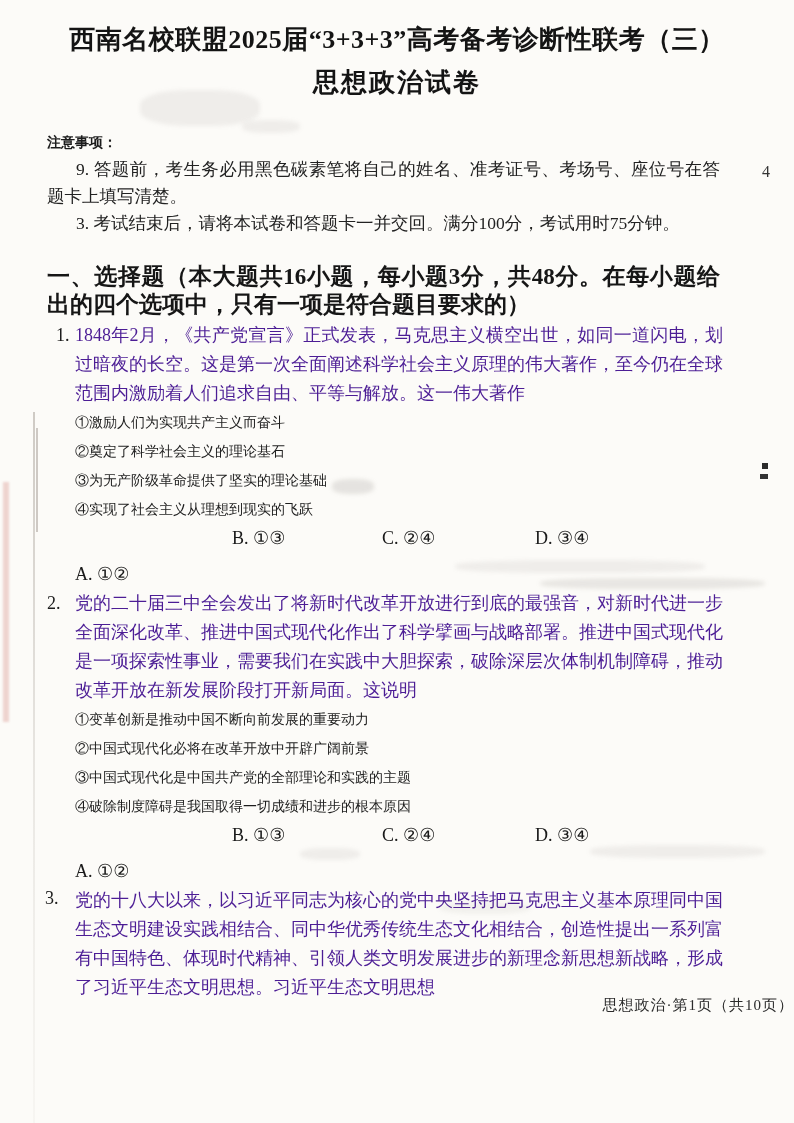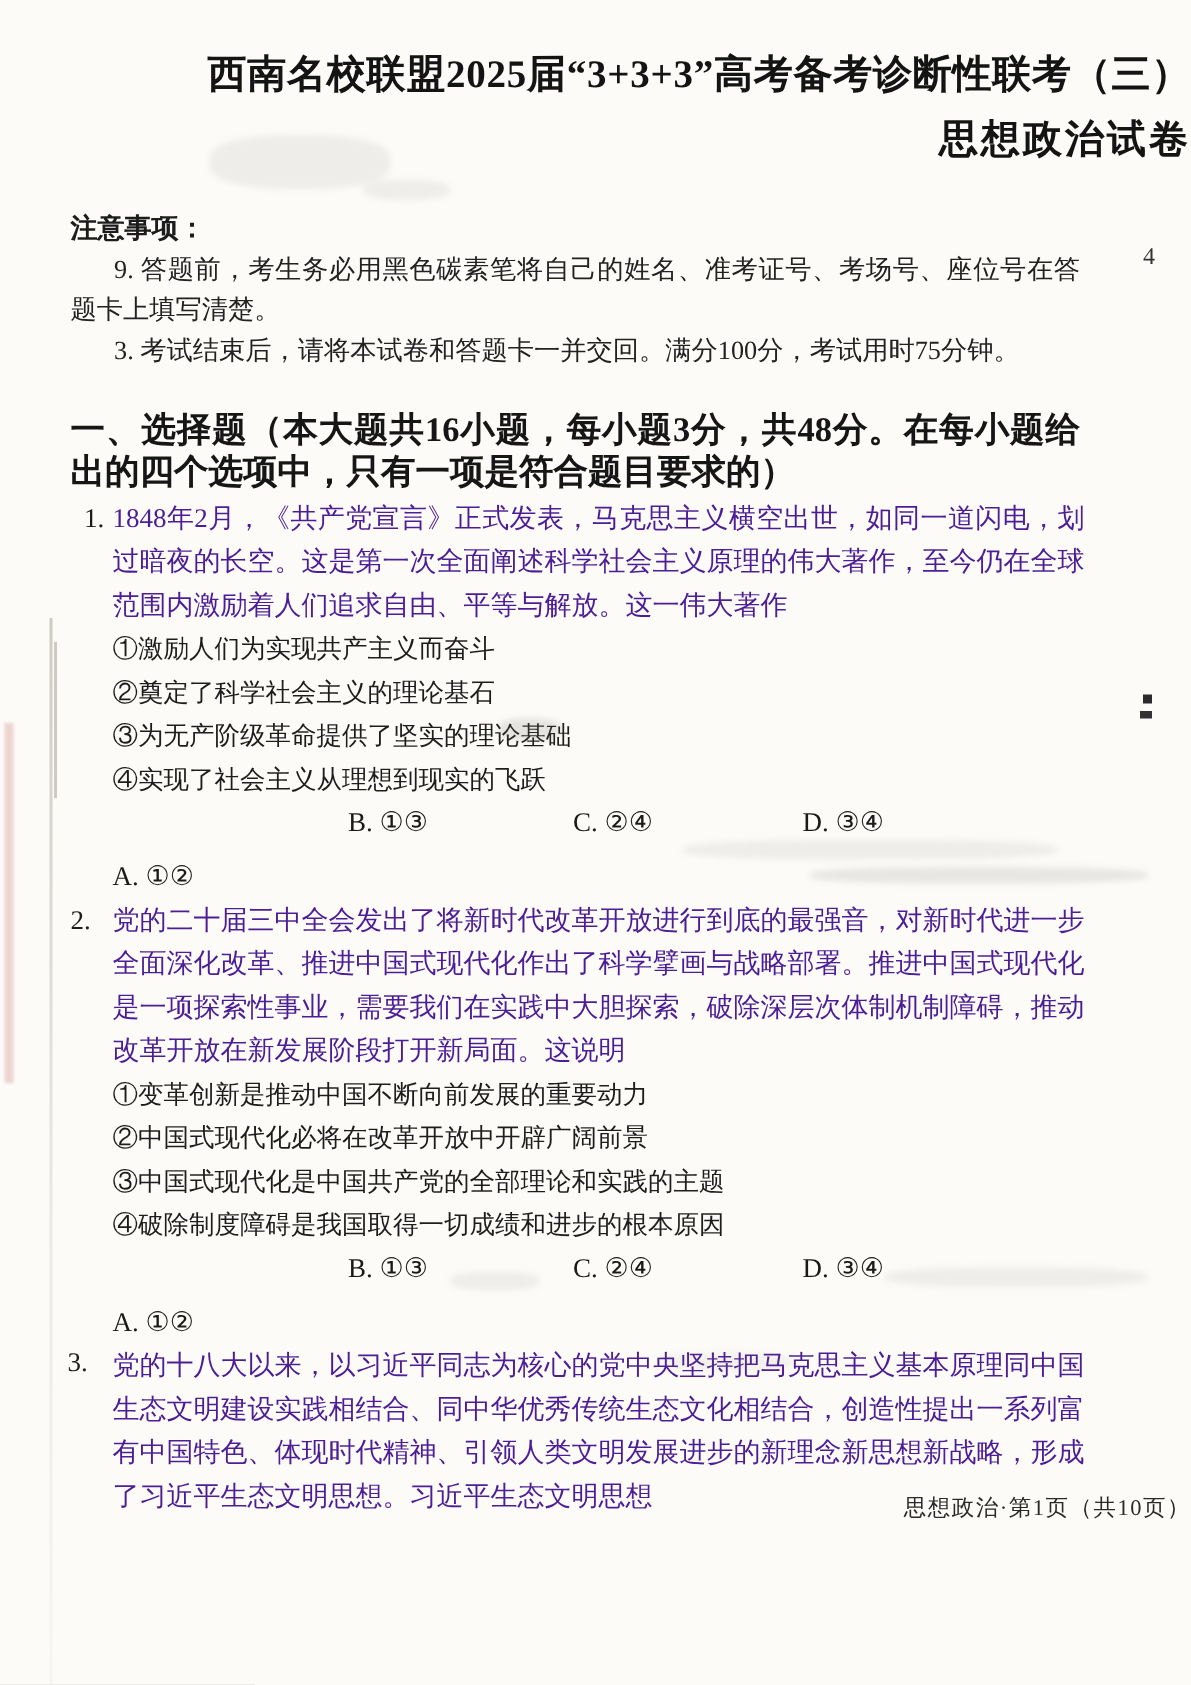--- a/index.html
+++ b/index.html
@@ -8,33 +8,33 @@
     width: 794px;
     height: 1123px;
     margin: 0 auto;
     background: #fcfbf8;
     overflow: hidden;
     font-family: "Liberation Serif", "DejaVu Serif", serif;
     color: #1c1c1c;
   }
 
   
-  .title-block { padding-top: 33px; text-align: right; }
+  .title-block { padding-top: 23px; text-align: center; }
   .title-line1 {
     font-size: 26px; font-weight: bold; letter-spacing: 0.5px;
     line-height: 34px; color: #141414;
   }
   .title-line2 {
     font-size: 26px; font-weight: bold; letter-spacing: 2px;
     line-height: 34px; margin-top: 9px; color: #141414;
   }
 
   
   .notice { margin: 29px 74px 0 47px; }
-  .notice-heading { font-size: 18px; font-weight: bold; line-height: 27px; }
+  .notice-heading { font-size: 14px; font-weight: bold; line-height: 27px; }
   .notice-item {
     margin: 0; font-size: 17.5px; line-height: 27px;
     text-indent: 29px; text-align: justify; color: #222;
   }
 
   
   .section-heading {
     margin: 26px 74px 0 47px;
     font-size: 23px; font-weight: bold; line-height: 28px;
     text-align: justify; color: #161616;
@@ -44,21 +44,21 @@
   .questions { margin: 2px 74px 0 47px; }
   .question { position: relative; padding-left: 28px; }
   .q-num { position: absolute; top: 0; font-size: 18px; line-height: 29px; }
   .q-num.n1 { left: 9px; }
   .q-num.n2 { left: 0; }
   .q-num.n3 { left: -2px; top: -2px; }
   .stem {
     font-size: 18px; line-height: 29px; text-align: justify;
     width: 648px; color: #4c1d95;
   }
-  .statement { font-size: 17px; line-height: 29px; color: #1d1d1d; }
+  .statement { font-size: 14px; line-height: 29px; color: #1d1d1d; }
   .choices { display: flex; font-size: 18px; line-height: 29px; color: #1a1a1a; }
   .choices .cA { width: 157px; margin-top: 36px; }
   .choices .cB { width: 150px; }
   .choices .cC { width: 153px; }
 
   
   .footer {
     position: absolute; left: 0; right: 0; top: 996px;
     text-align: right; font-size: 15px; color: #2a2a2a; letter-spacing: 1px;
   }

